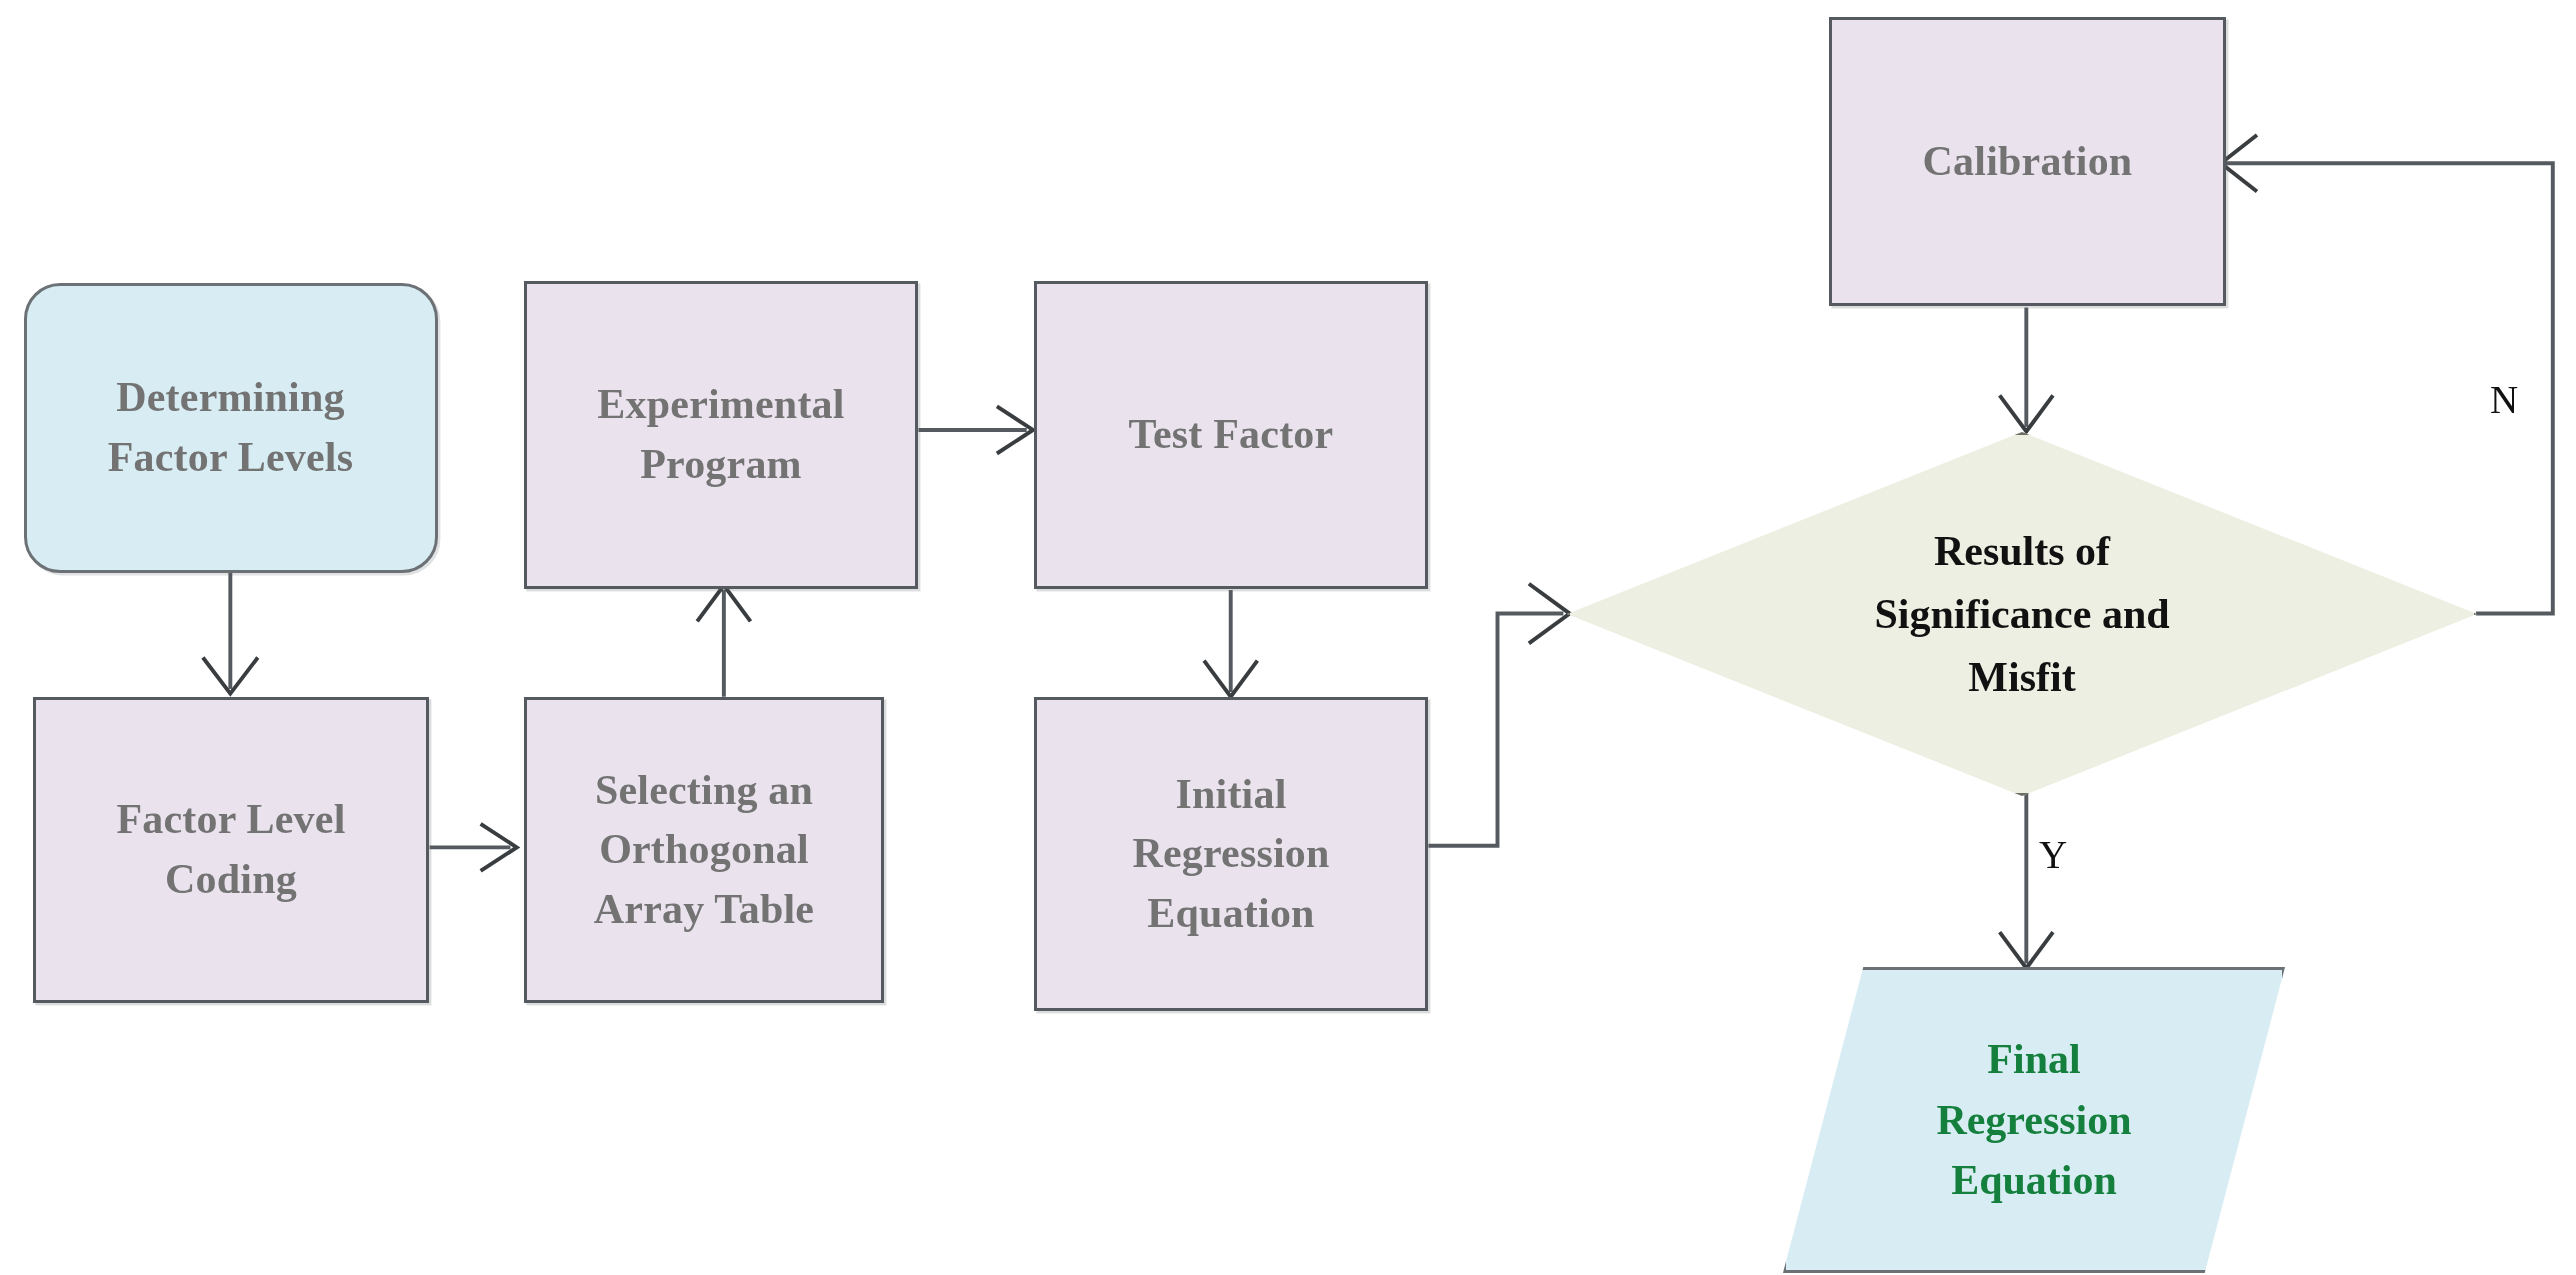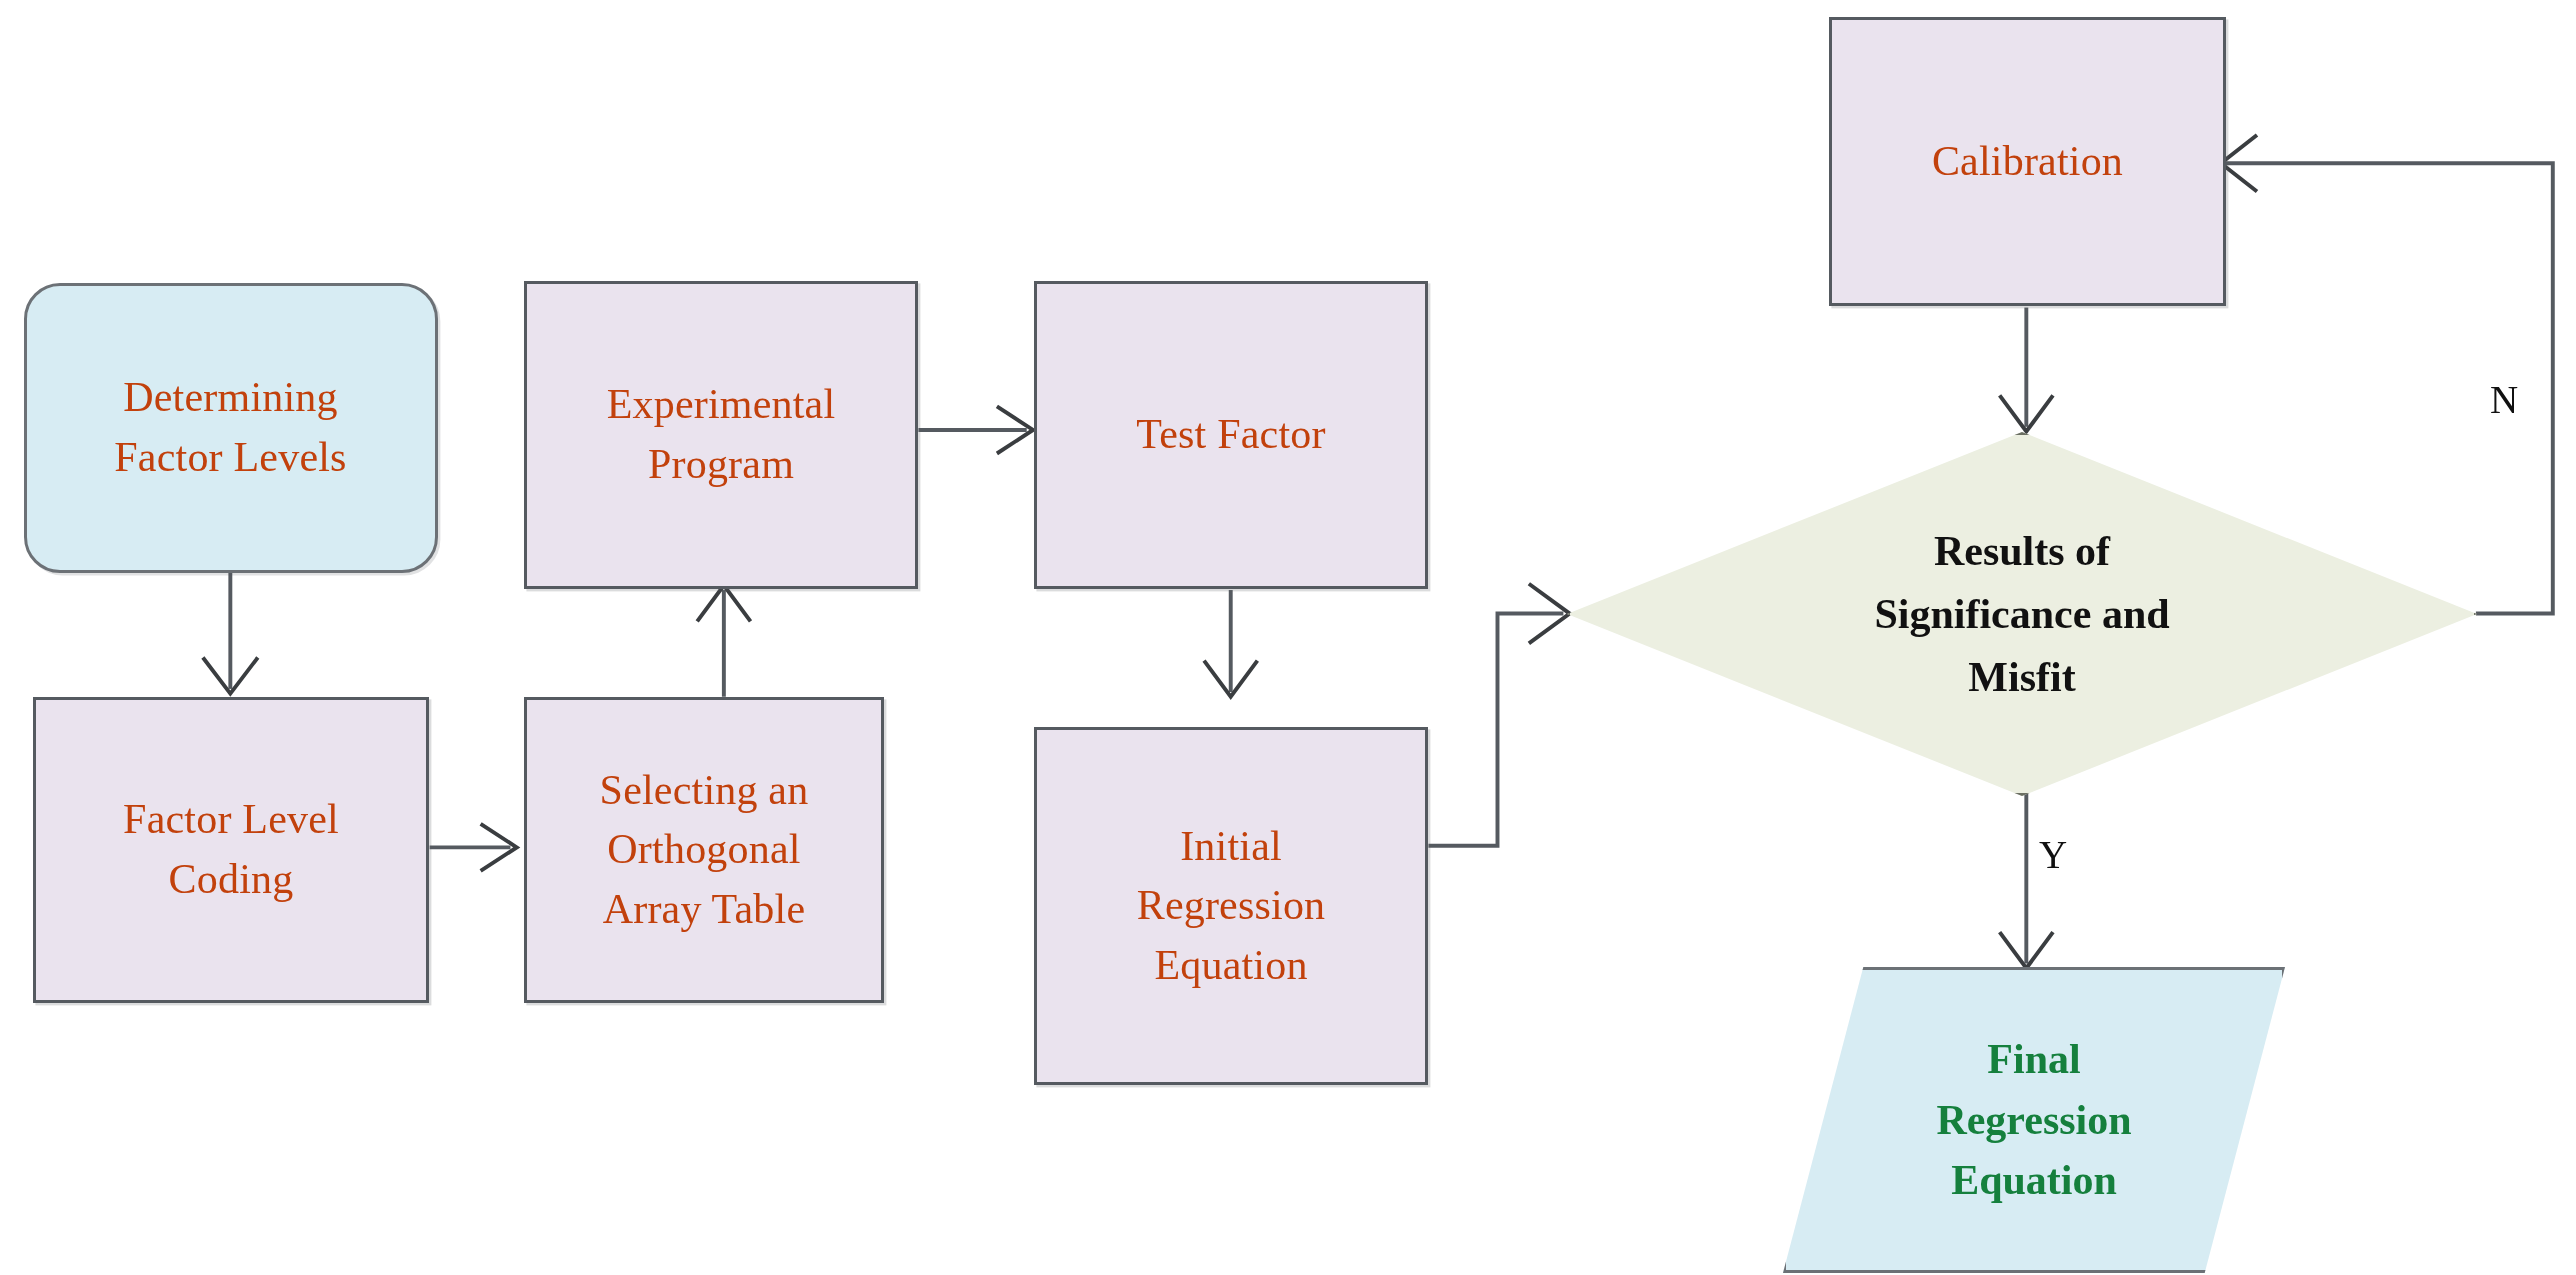--- a/index.html
+++ b/index.html
@@ -6,22 +6,22 @@
   body{width:2576px;height:1275px;font-family:"Liberation Serif", serif;}
   #canvas{position:relative;width:2576px;height:1275px;background:#ffffff;overflow:hidden;}
 
   .node{
     position:absolute;
     box-sizing:border-box;
     display:flex;
     align-items:center;
     justify-content:center;
     text-align:center;
-    color:#c2410c;
-    font-weight:normal;
+    color:#737373;
+    font-weight:bold;
     font-family:"Liberation Serif", serif;
     line-height:1.42;
     letter-spacing:0.2px;
   }
   .proc{
     background:#eae3ee;
     border:3.1px solid #555a60;
     box-shadow:2.4px 2.4px 0 rgba(90,95,100,.22);
     font-size:42px;
   }
@@ -157,21 +157,21 @@
   <div class="node proc" style="left:524px; top:697px; width:360px; height:306px;">
     <span class="label">Selecting an
 Orthogonal
 Array Table</span>
   </div>
 
   <div class="node proc" style="left:1034px; top:281px; width:394px; height:308px;">
     <span class="label">Test Factor</span>
   </div>
 
-  <div class="node proc" style="left:1034px; top:697px; width:394px; height:358px;margin-top:30px;">
+  <div class="node proc" style="left:1034px; top:697px; width:394px; height:314px;">
     <span class="label">Initial
 Regression
 Equation</span>
   </div>
 
   <div class="node proc" style="left:1829px; top:17.3px; width:397px; height:289px;">
     <span class="label">Calibration</span>
   </div>
 
   <div class="decision" style="left:1567px; top:432px; width:910px; height:364px;">

